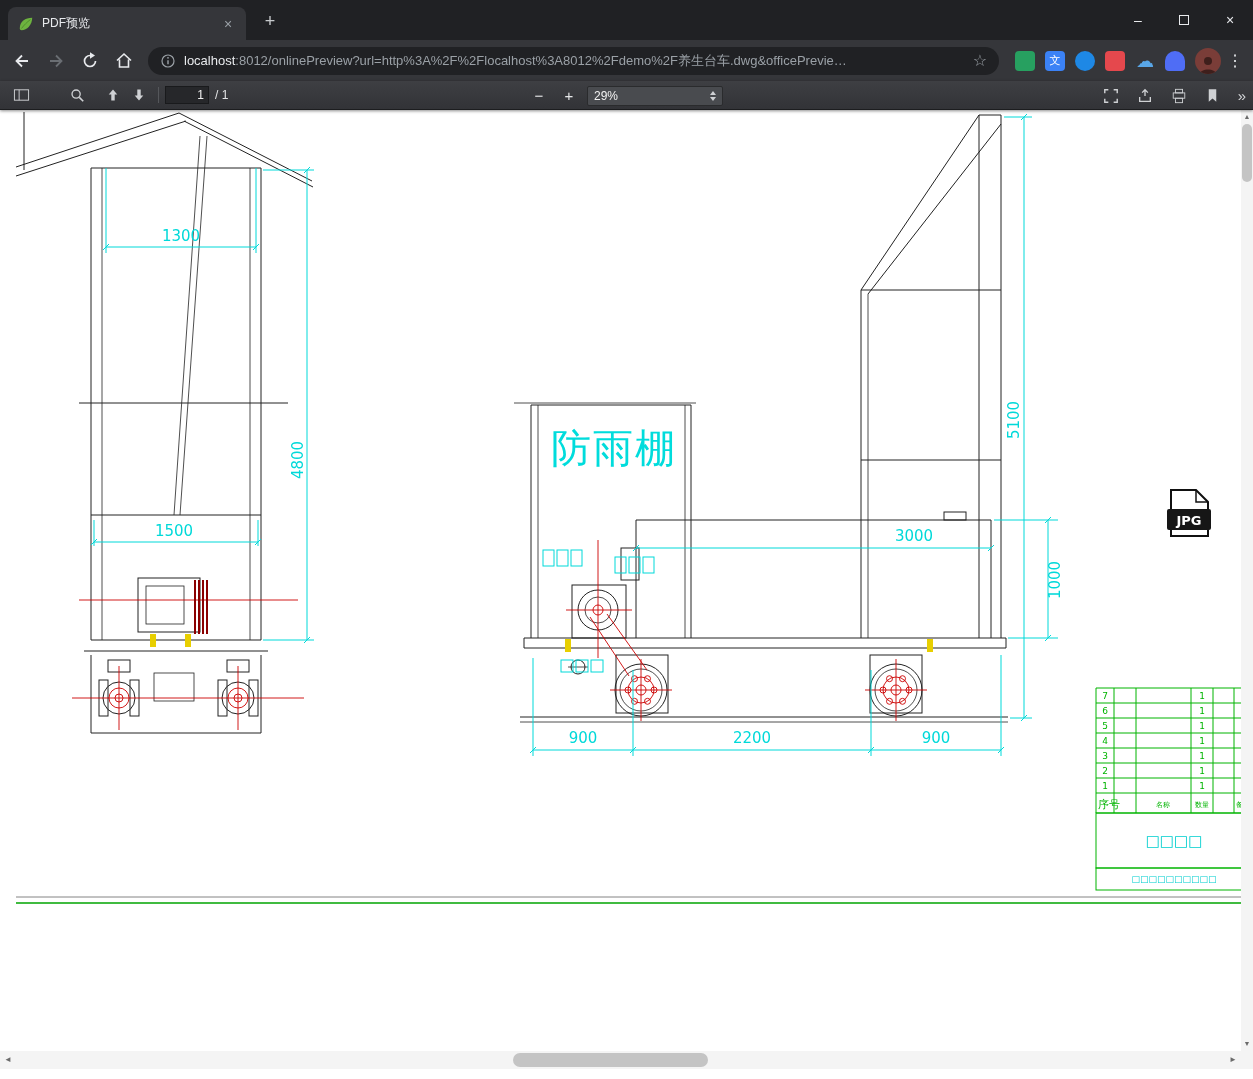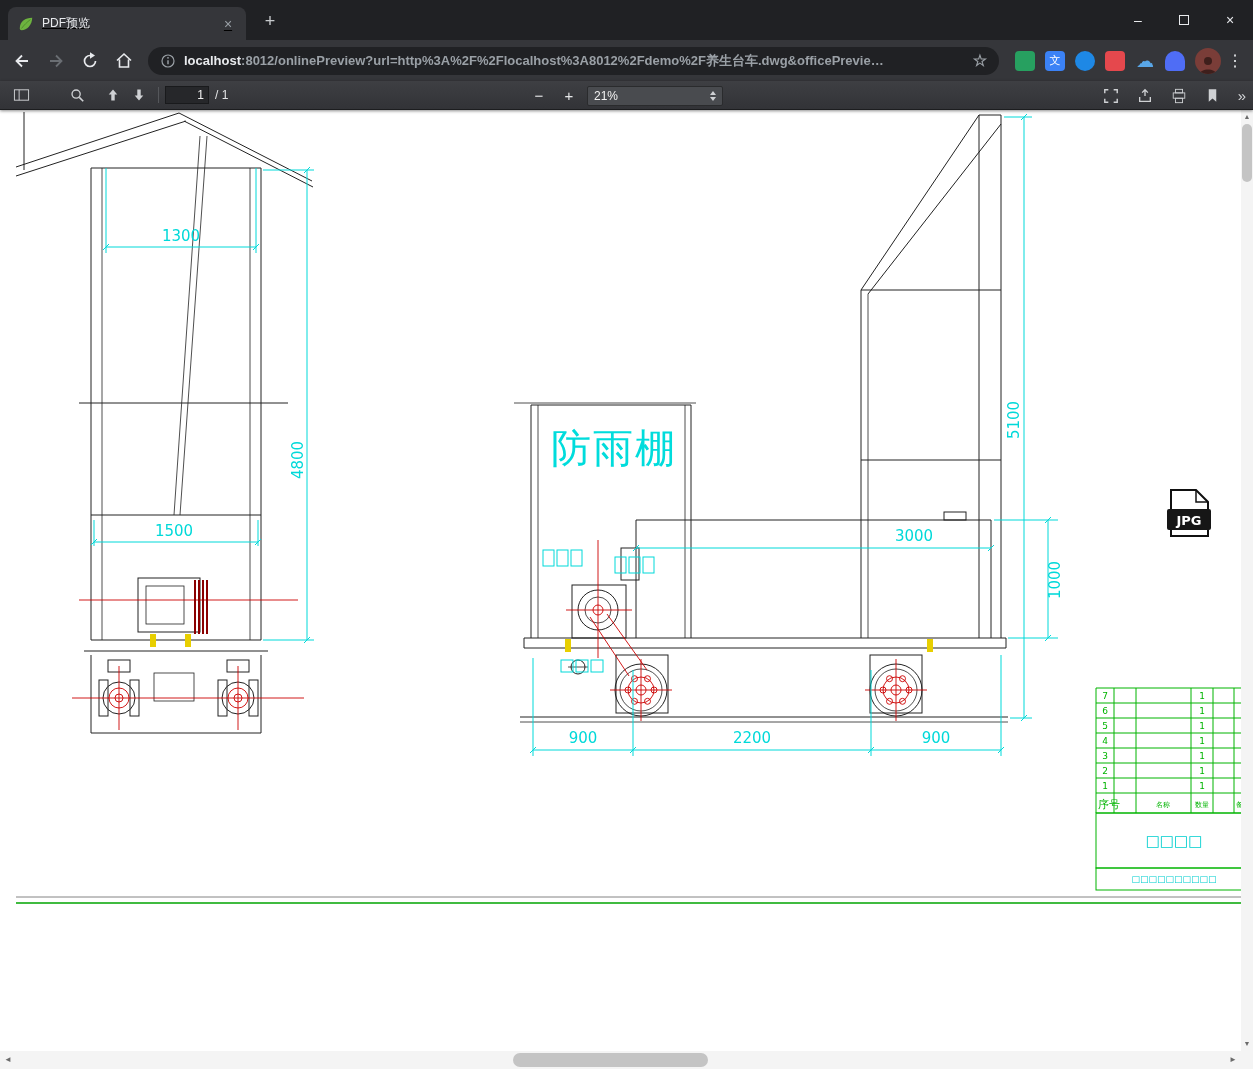--- a/index.html
+++ b/index.html
@@ -2,34 +2,34 @@
 <html><head>
 <meta charset="utf-8">
 <style>
   * { box-sizing: border-box; margin: 0; padding: 0; }
   html,body { width:1253px; height:1079px; background:#ffffff; overflow:hidden;
               font-family:"Liberation Sans", sans-serif; }
 
   
   .titlebar { position:absolute; top:0; left:0; width:1253px; height:40px; background:#202124; }
   .tab { position:absolute; left:8px; top:7px; width:238px; height:33px; background:#35363a;
-         border-radius:8px 8px 0 0; display:flex; align-items:center; padding:16px 10px; gap:8px;text-decoration:underline; }
+         border-radius:8px 8px 0 0; display:flex; align-items:center; padding:16px 10px; gap:8px; }
   .tab-title { flex:1; color:#e8eaed; font-size:12px; white-space:nowrap; overflow:hidden; }
   .tab-close { color:#9aa0a6; font-size:14px; width:16px; height:16px; line-height:16px; text-align:center; border-radius:8px; }
   .newtab { position:absolute; left:258px; top:10px; width:24px; height:24px; color:#c7cacd;
             font-size:18px; line-height:22px; text-align:center; border-radius:12px; }
   .wincontrols { position:absolute; right:0; top:0; height:40px; display:flex; }
   .winbtn { width:46px; height:40px; display:flex; align-items:center; justify-content:center; color:#e8eaed; font-size:14px; }
   .winbtn .sq { width:10px; height:10px; border:1px solid #e8eaed; }
 
   .navbar { position:absolute; top:40px; left:0; width:1253px; height:41px; background:#35363a;
             display:flex; align-items:center; padding:0 6px; gap:2px; }
   .navbtn { width:32px; height:32px; border-radius:16px; display:flex; align-items:center; justify-content:center; flex:0 0 auto; }
   .urlbar { flex:1; height:28px; background:#202124; border-radius:14px; margin:0 6px;
-            display:flex; align-items:center; padding:0 12px; gap:8px; min-width:0;font-weight:bold; }
+            display:flex; align-items:center; padding:0 12px; gap:8px; min-width:0; }
   .urltext { flex:1; font-size:13px; color:#9aa0a6; white-space:nowrap; overflow:hidden; min-width:0; }
   .urltext .host { color:#e8eaed; }
   .star { color:#9aa0a6; font-size:16px; flex:0 0 auto; }
   .extrow { display:flex; align-items:center; gap:10px; margin:0 8px; flex:0 0 auto; }
   .extic { width:20px; height:20px; border-radius:4px; display:flex; align-items:center; justify-content:center;
            font-size:11px; color:#fff; }
   .avatar { width:26px; height:26px; border-radius:13px; background:#7a3d38; display:flex; align-items:flex-end; justify-content:center; overflow:hidden; flex:0 0 auto; }
   .menudots { color:#e8eaed; font-size:16px; width:24px; text-align:center; flex:0 0 auto; }
 
   
@@ -168,21 +168,21 @@
     </svg>
   </div>
   <div class="pdiv"></div>
   <input class="pageinput" value="1" style="">
   <span class="pagetotal">/ 1</span>
 
   <div class="zoomgroup">
     <div class="zoombtn">−</div>
     <div class="zoombtn">+</div>
     <div class="zoomselect">
-      <span class="zval">21%</span>
+      <span class="zval">29%</span>
       <span class="zcaret">
           <i class="up"></i>
           <i class="dn"></i>
         </span>
     </div>
   </div>
 
   <div class="pdf-right">
     <div class="pbtn">
       <svg width="16" height="16" viewBox="0 0 18 18">

